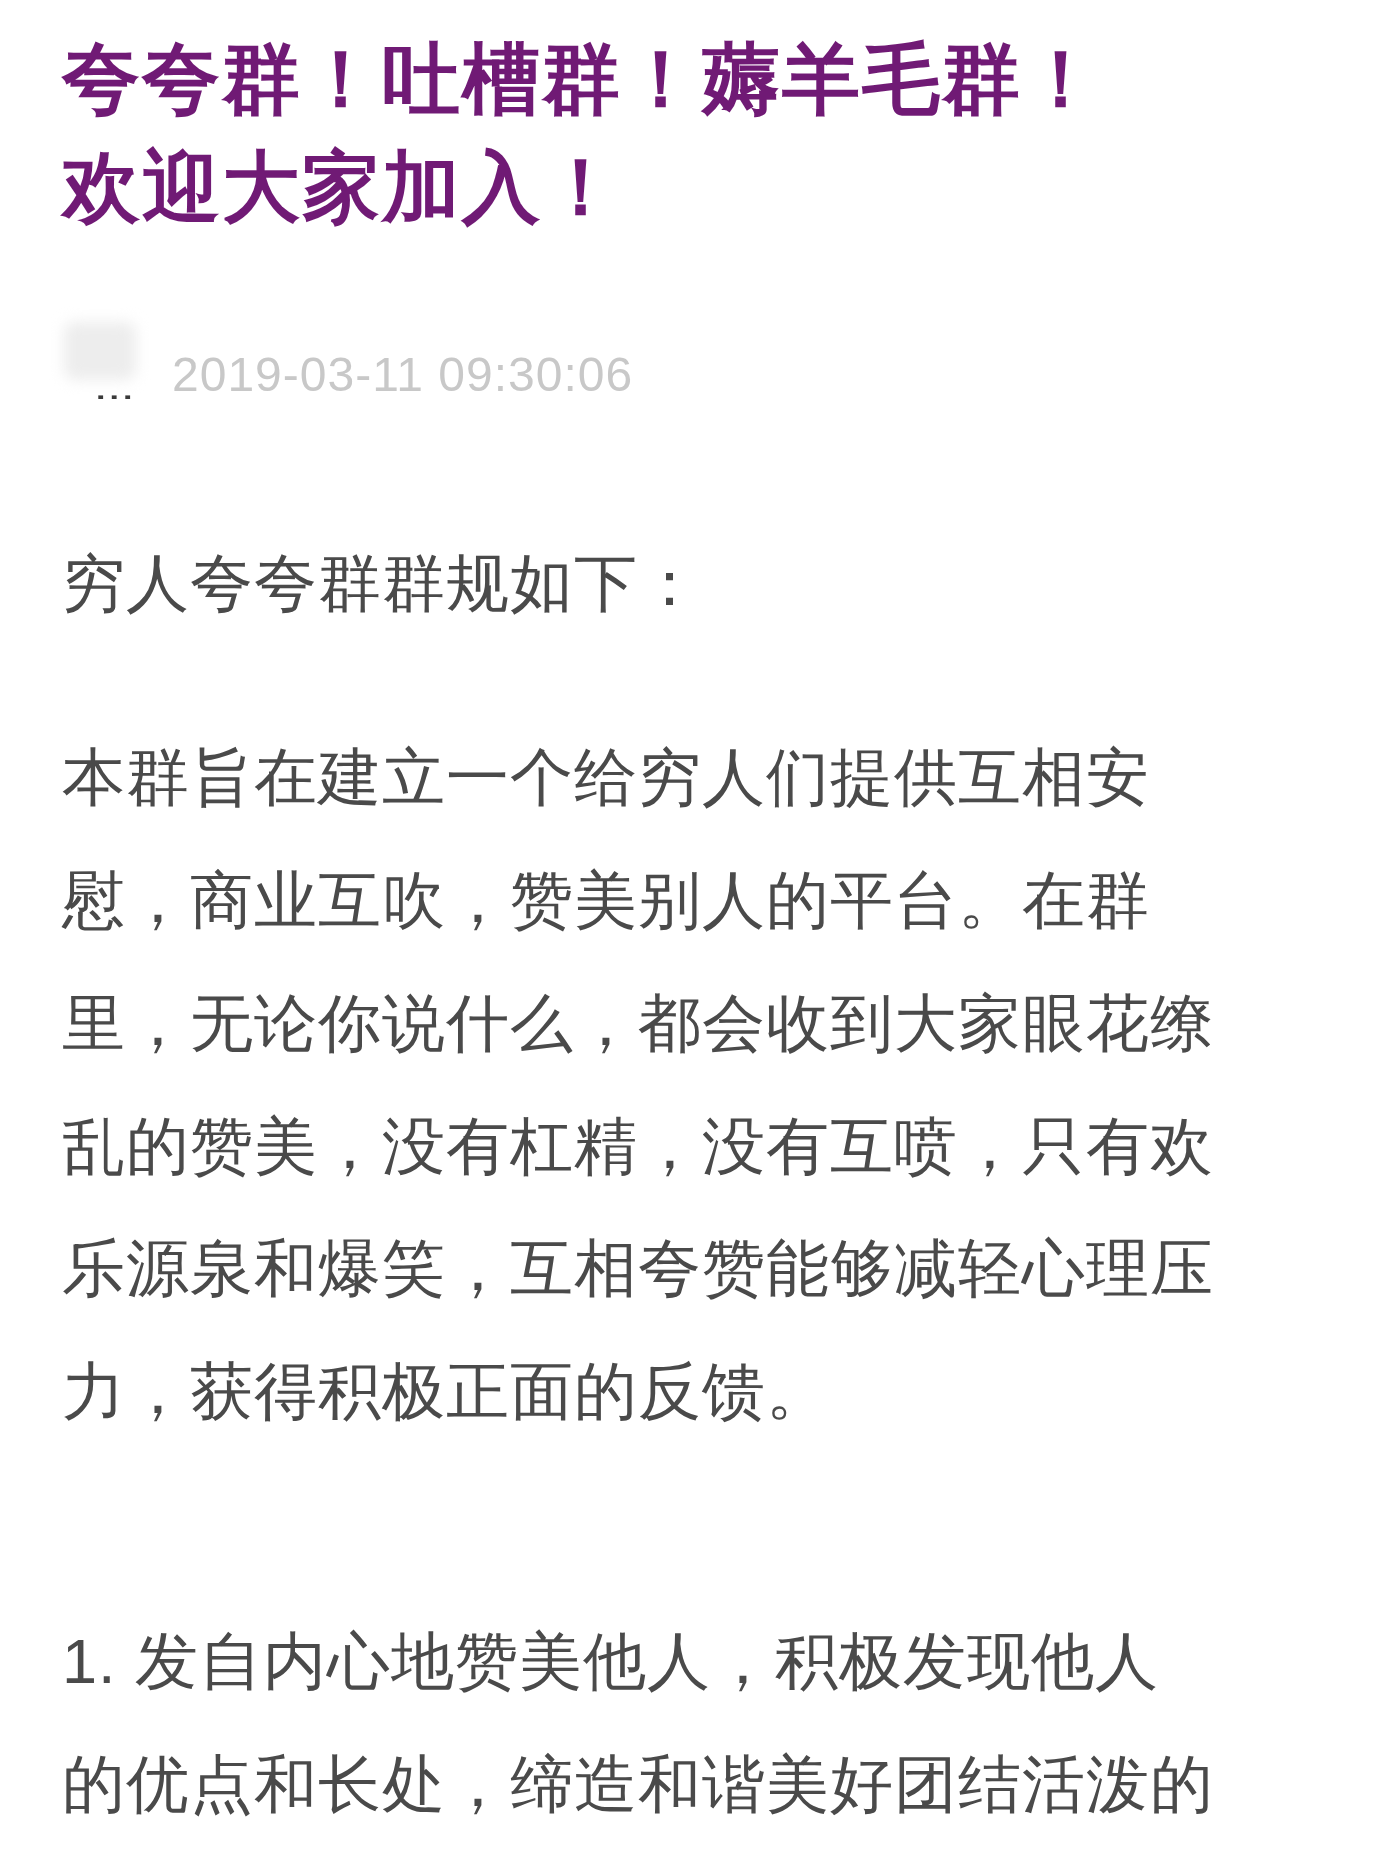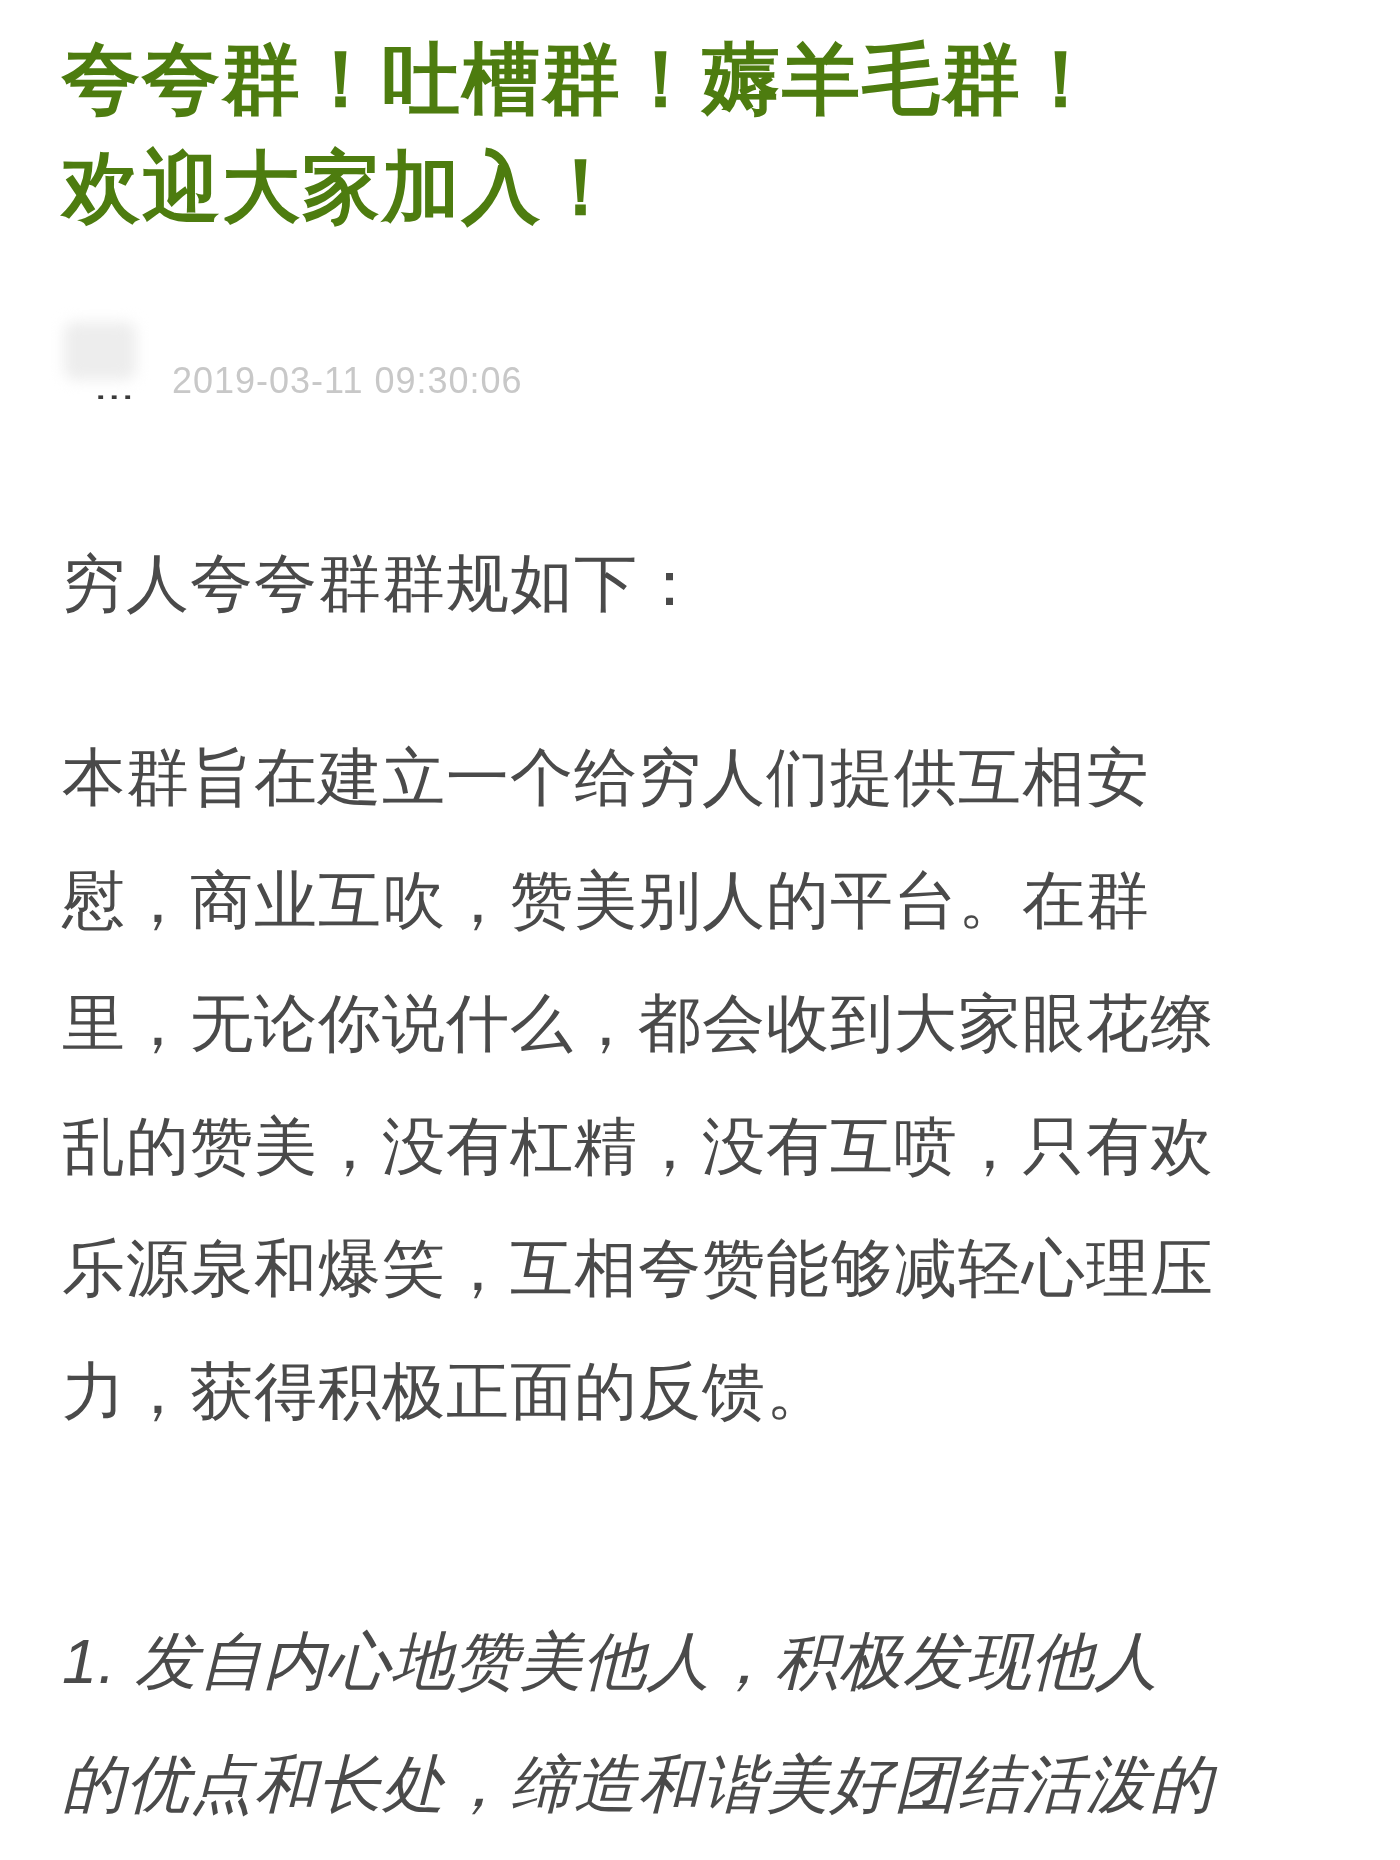--- a/index.html
+++ b/index.html
@@ -10,21 +10,21 @@
     overflow: hidden;
     font-family: "Liberation Sans", "DejaVu Sans", sans-serif;
   }
   .post {
     padding: 26px 62px 0 62px;
   }
   .title {
     font-size: 78px;
     line-height: 1.38;
     font-weight: 700;
-    color: #4d7c0f;
+    color: #701a75;
     letter-spacing: 2px;
     white-space: pre-line;
   }
   .meta {
     margin-top: 75px;
     display: flex;
     align-items: flex-end;
     height: 88px;
   }
   .author-ghost {
@@ -48,21 +48,21 @@
     left: 34px;
     bottom: -6px;
     color: #3a3a3a;
     font-size: 34px;
     font-weight: 700;
     letter-spacing: 4px;
     transform: scaleY(0.7);
     filter: blur(0.5px);
   }
   .timestamp {
-    font-size: 36px;
+    font-size: 48px;
     color: #c8c8c8;
     letter-spacing: 1px;
     padding-bottom: 2px;
   }
   .body-text {
     color: #4a4a4a;
     font-size: 63px;
     line-height: 1.95;
     letter-spacing: 1px;
   }
@@ -70,21 +70,20 @@
     margin-top: 118px;
   }
   .paragraph {
     margin-top: 72px;
     white-space: pre-line;
     font-family: Liberation Serif, serif;
   }
   .rule {
     margin-top: 146px;
     white-space: pre-line;
-    font-style: italic;
   }
 </style>
 </head>
 <body>
 
 <div class="post">
 
   <h1 class="title">夸夸群！吐槽群！薅羊毛群！
 欢迎大家加入！</h1>
 

